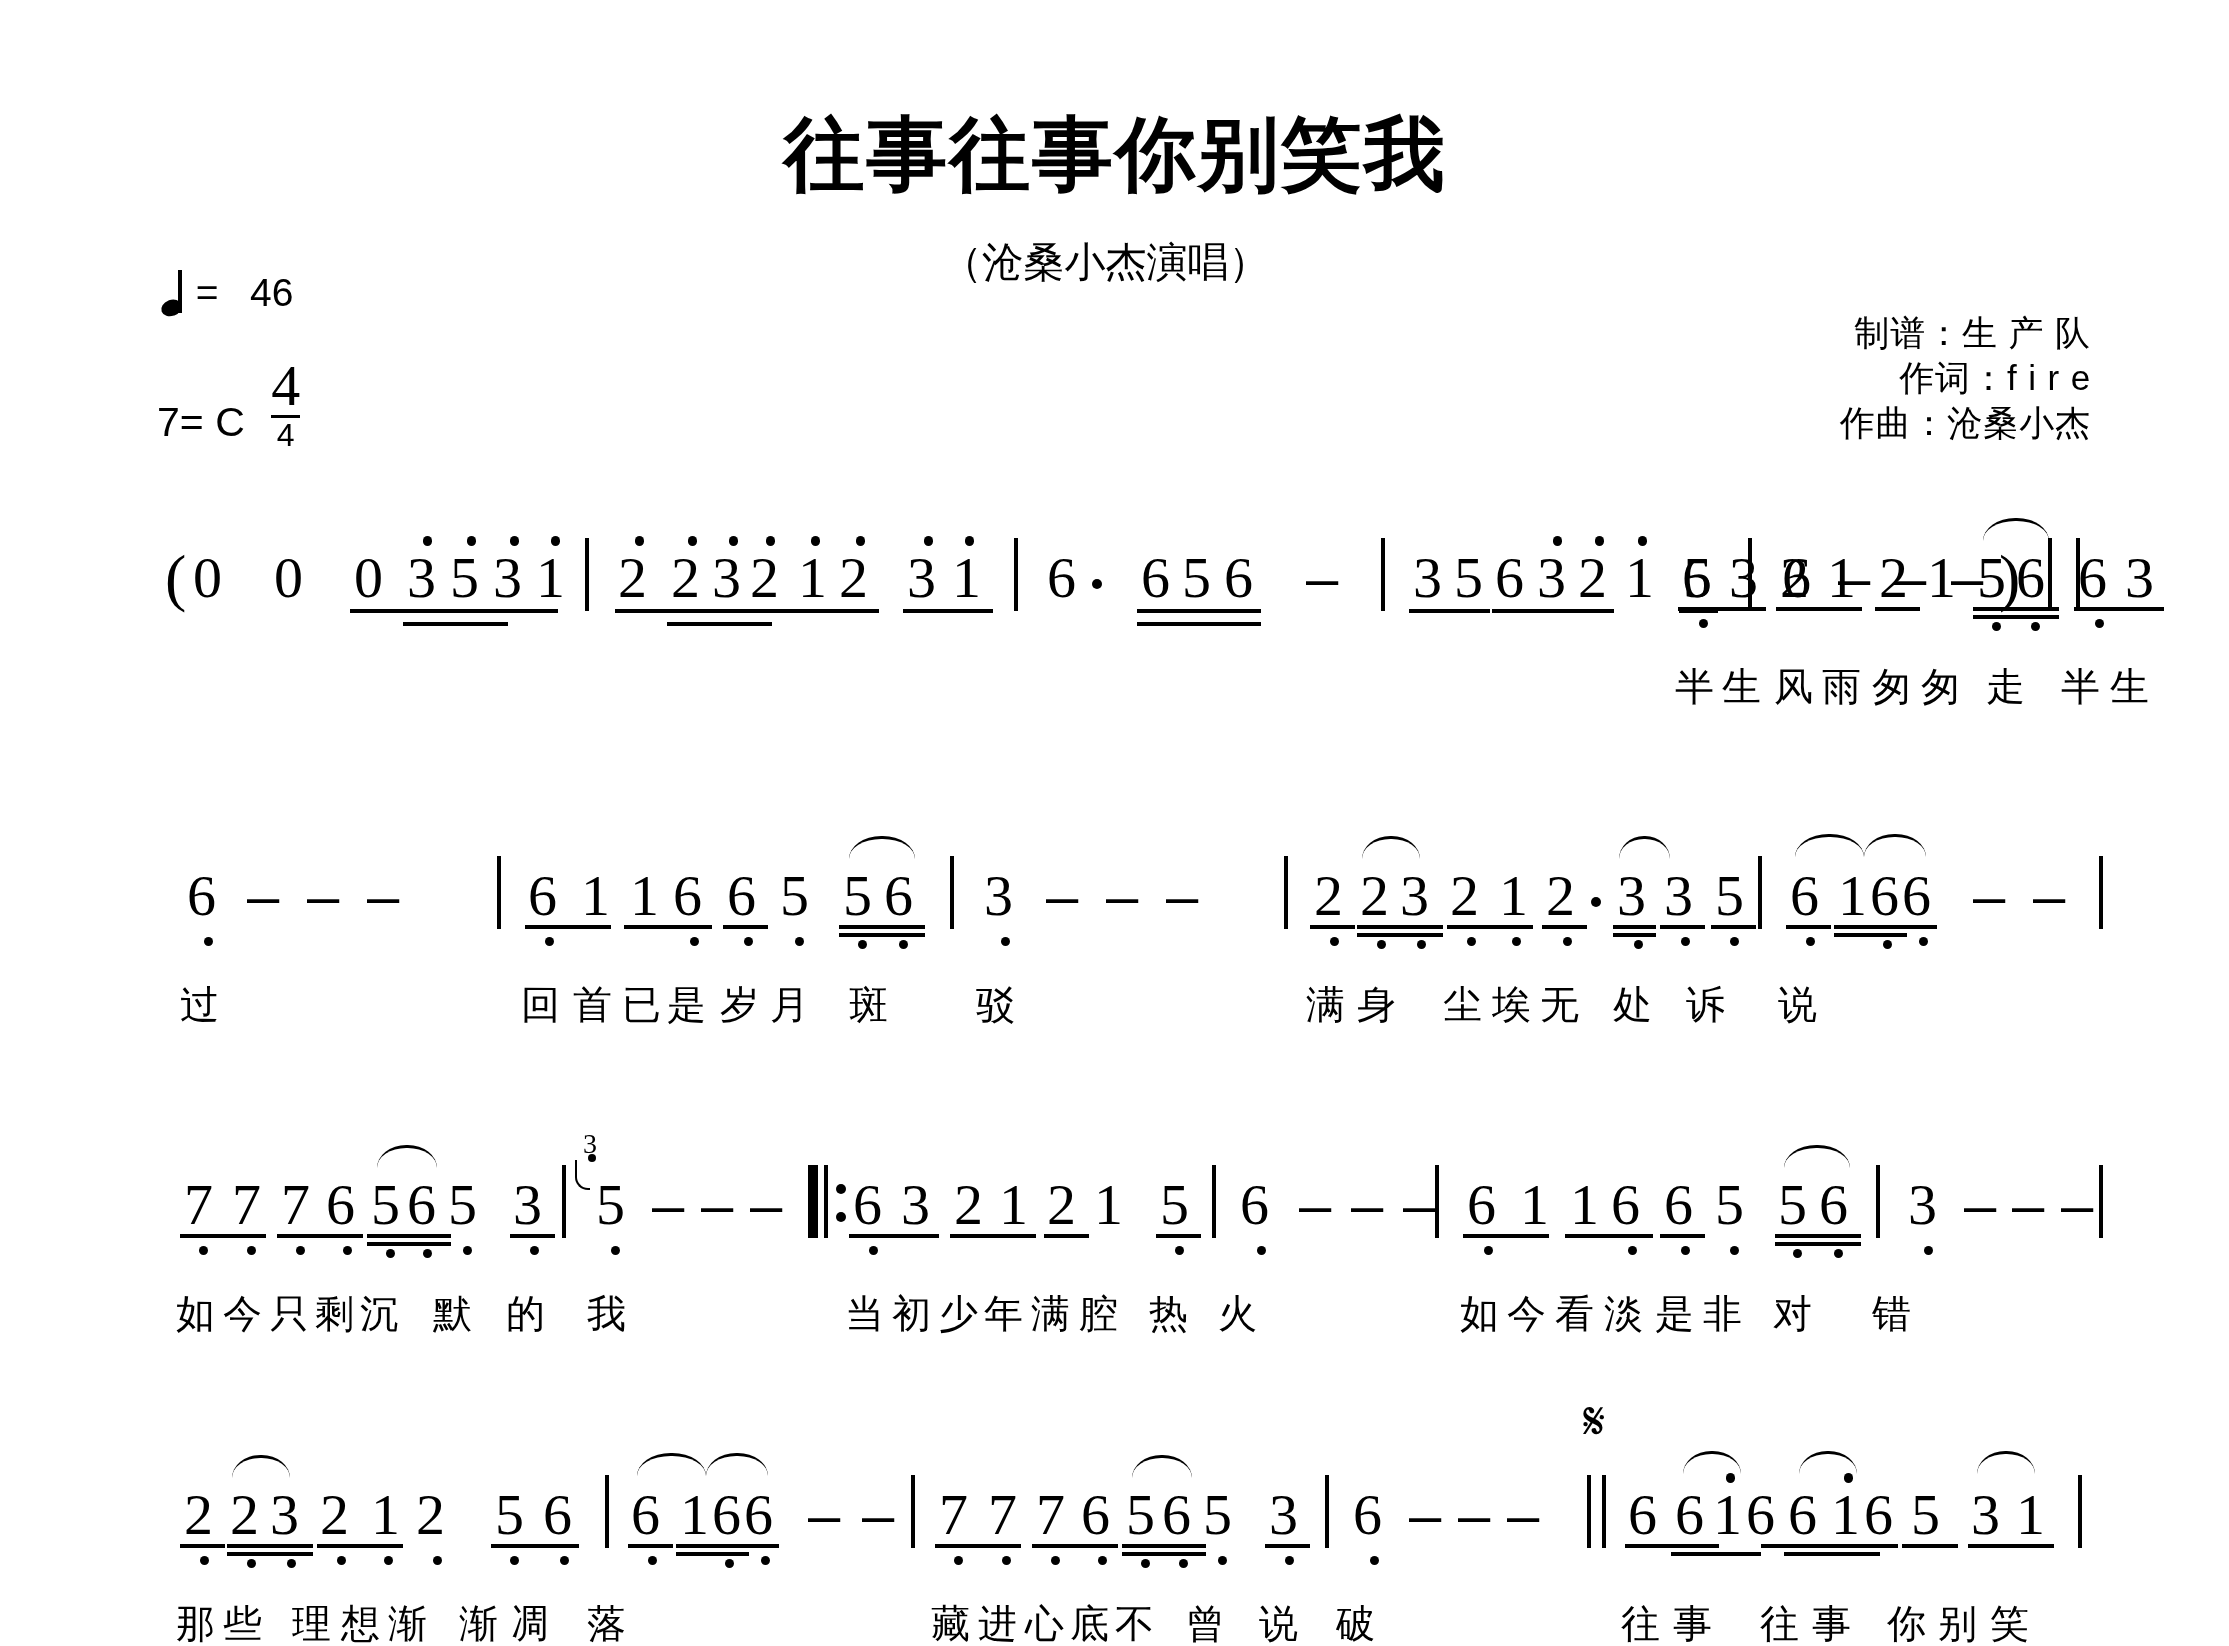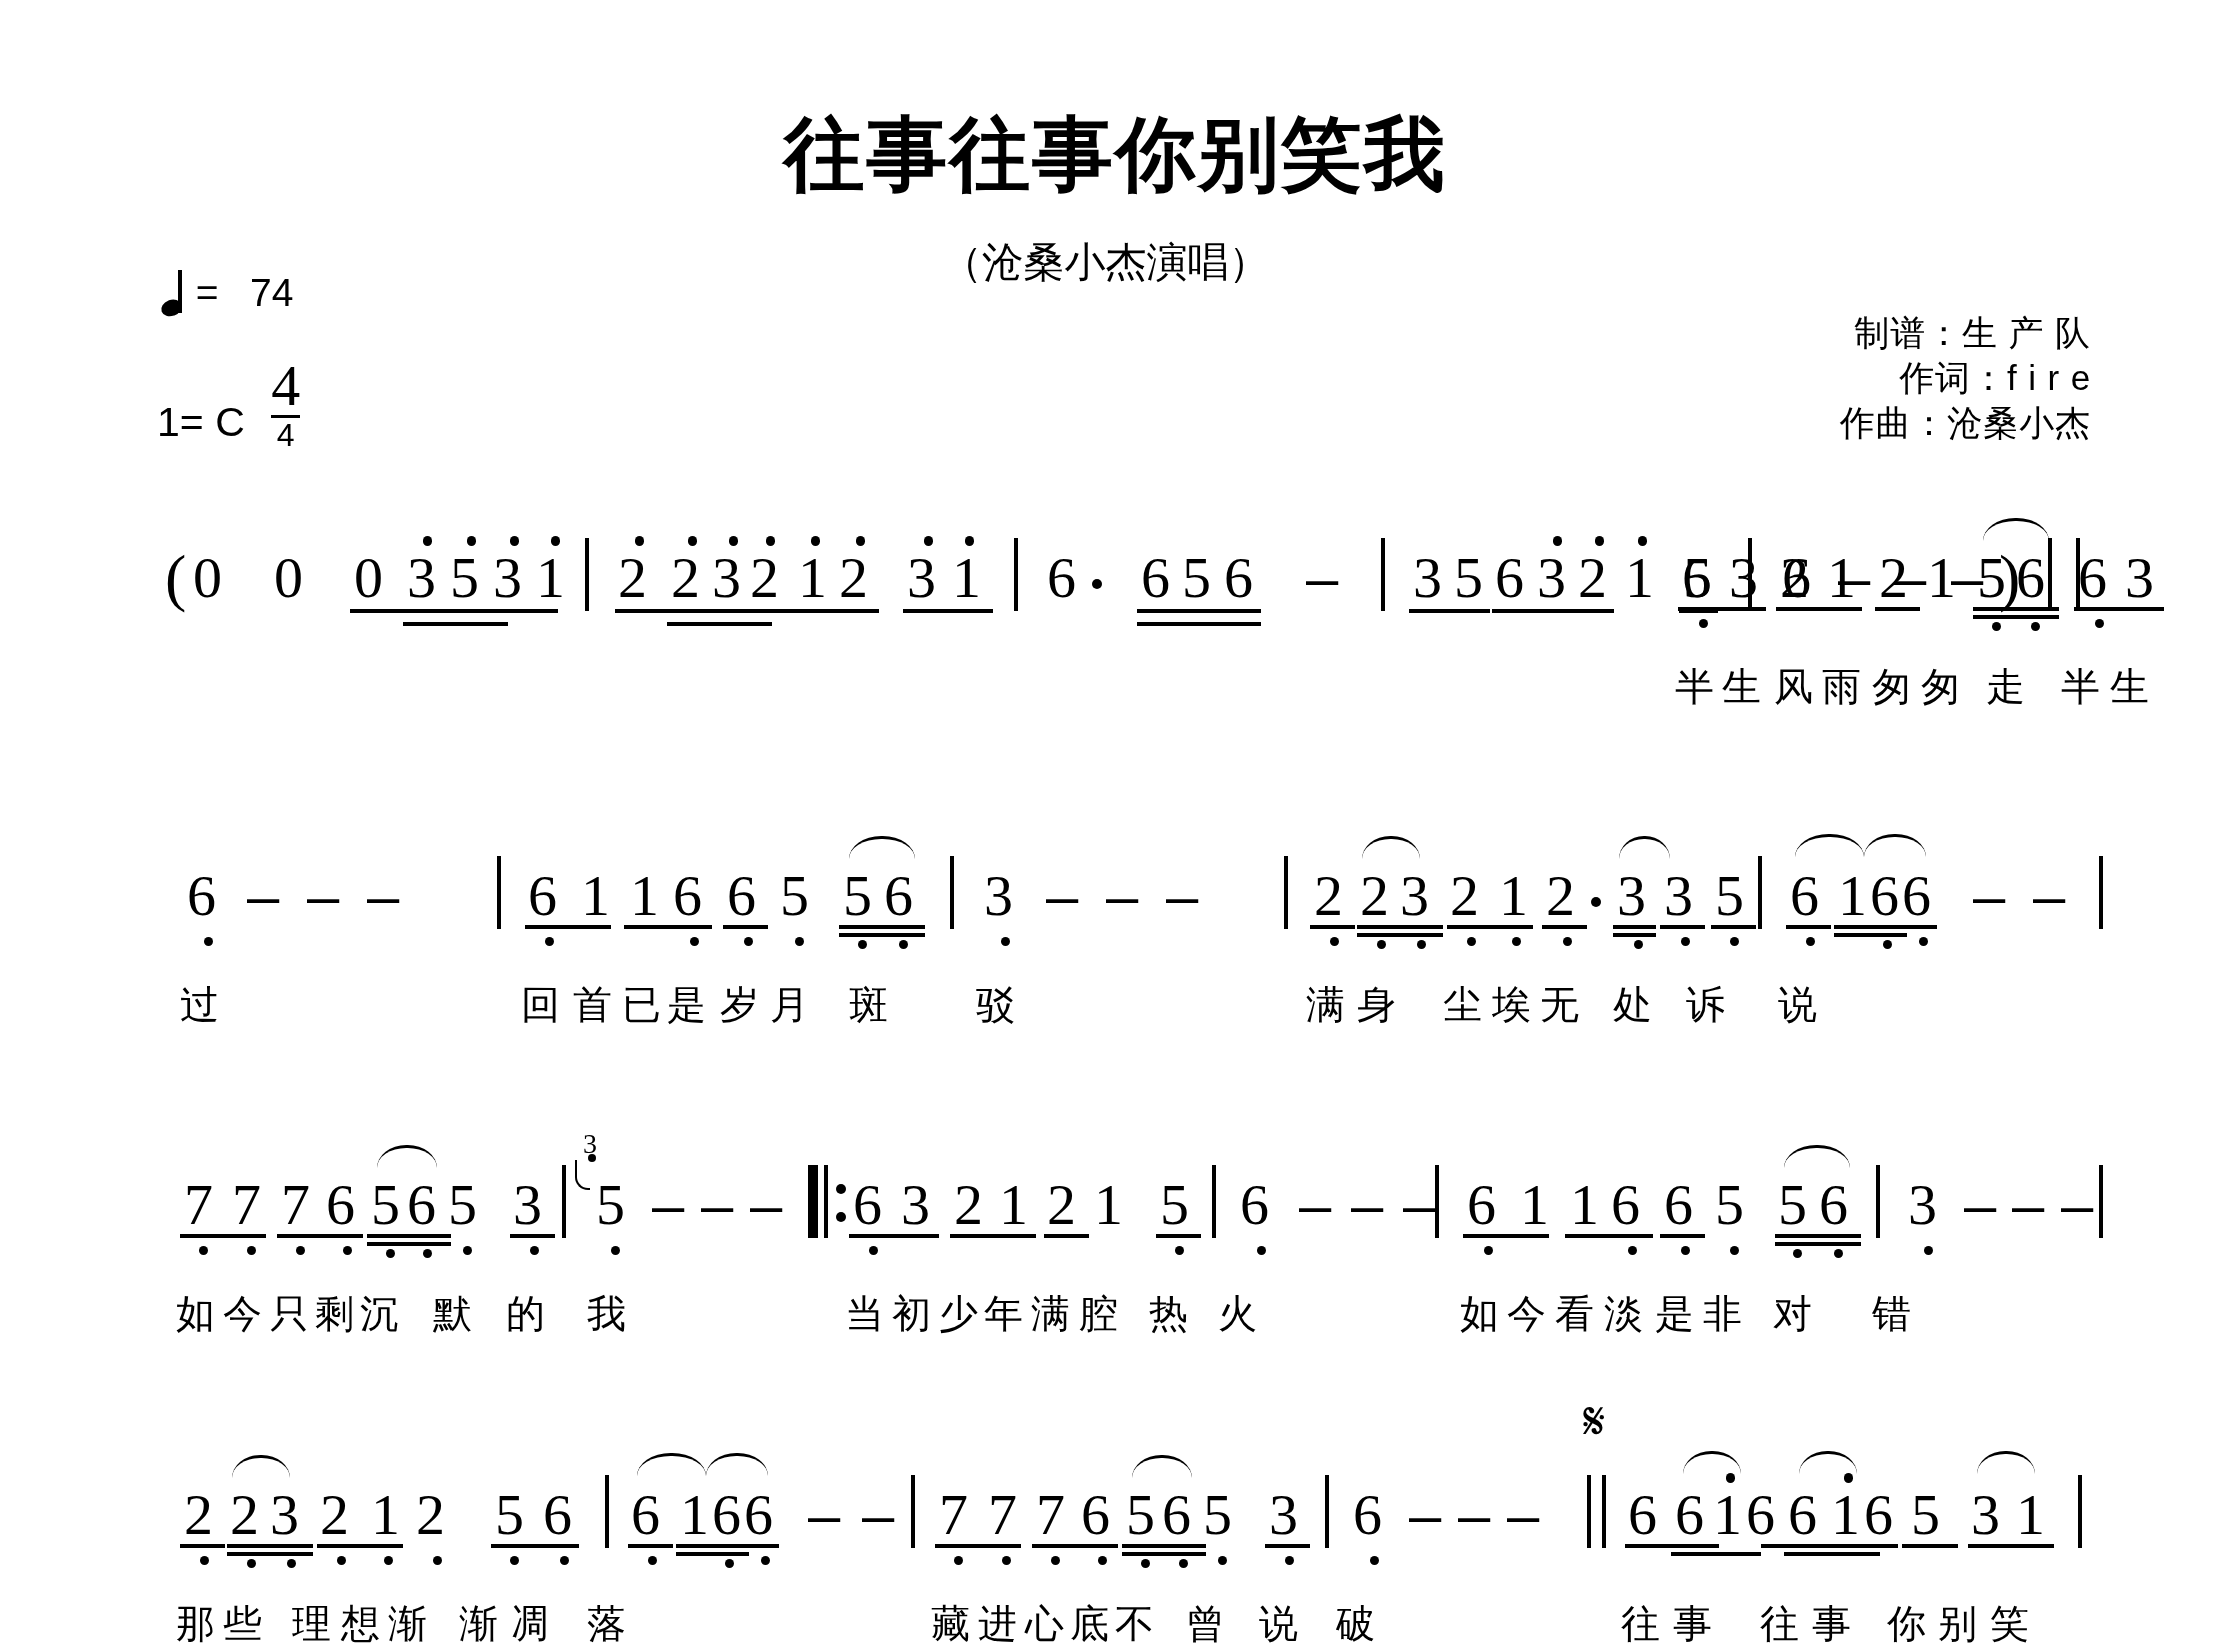--- a/index.html
+++ b/index.html
@@ -215,25 +215,25 @@
 
 <div class="credits">
   <div>制谱：生 产 队</div>
   <div>作词：f i r e</div>
   <div>作曲：沧桑小杰</div>
 </div>
 
 <div class="tempo-block">
   <span class="tempo-note"></span>
   <span>=</span>
-  <span class="tempo-val">74</span>
+  <span class="tempo-val">46</span>
 </div>
 
 <div class="key-block">
-  <span>1= C</span>
+  <span>7= C</span>
   <span class="timesig">
     <span class="num">4</span>
     <span class="bar"></span>
     <span class="den">4</span>
   </span>
 </div>
 
 <div class="staff" style="top:525px">
 
   <span class="g paren" style="left:165px; top:20.6px">(</span>

